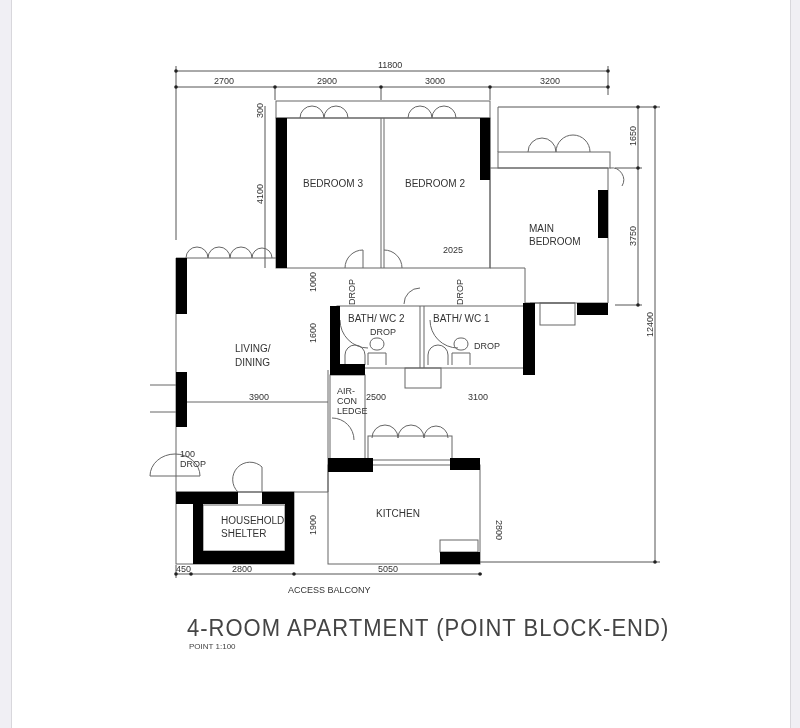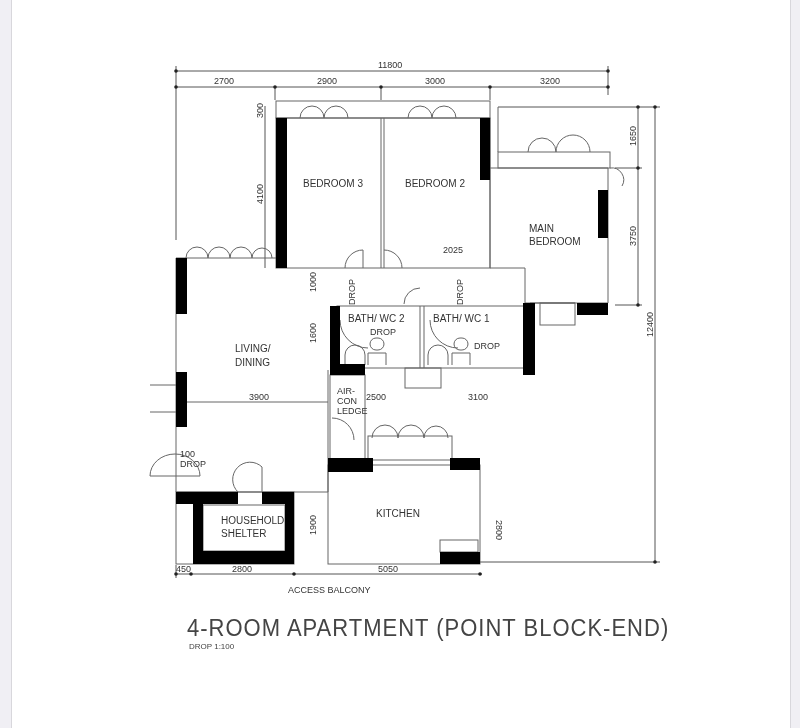--- a/index.html
+++ b/index.html
@@ -195,13 +195,13 @@
   <text class="dim" x="366" y="400">2500</text>
   <text class="dim" x="468" y="400">3100</text>
   <text class="dim" transform="translate(316,535) rotate(-90)">1900</text>
   <text class="dim" transform="translate(496,520) rotate(90)">2800</text>
   <text class="dim" x="176" y="572">450</text>
   <text class="dim" x="232" y="572">2800</text>
   <text class="dim" x="378" y="572">5050</text>
 </svg>
 
 <div class="title">4-ROOM APARTMENT (POINT BLOCK-END)</div>
-<div class="scale">DROP   1:100</div>
+<div class="scale">POINT   1:100</div>
 
 </body></html>

